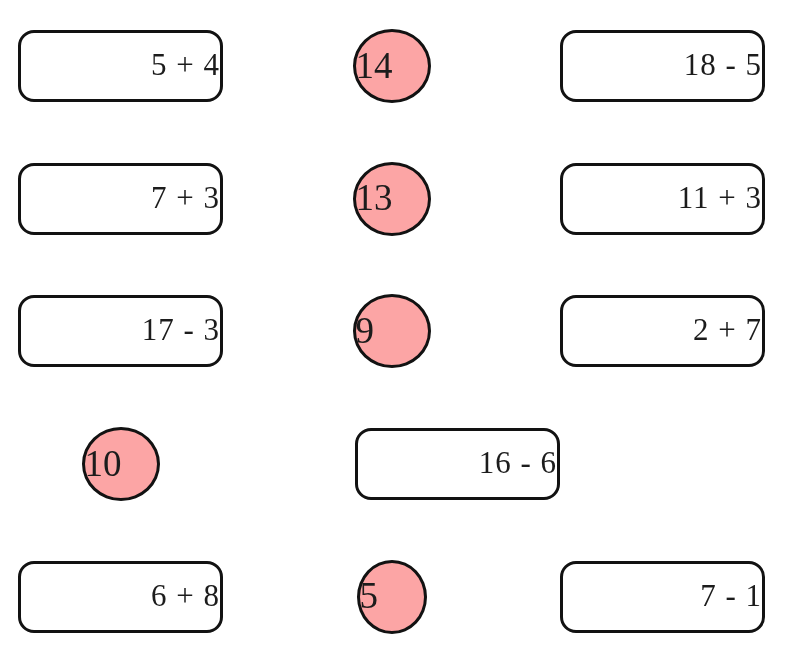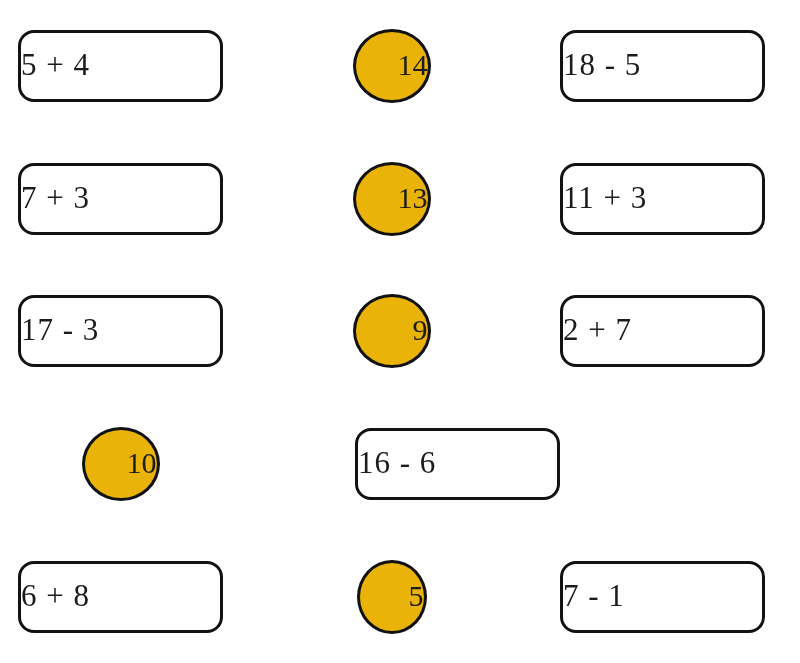--- a/index.html
+++ b/index.html
@@ -32,36 +32,36 @@
   .cell.right { justify-content: flex-end; border-radius: 15px; }
   .expr-box {
     width: 205px;
     height: 72px;
     box-sizing: border-box;
     border: 3.5px solid #121212;
     border-radius: 16px;
     background: #ffffff;
     display: flex;
     align-items: center;
-    justify-content: flex-start;
+    justify-content: flex-end;
     font-size: 31px;
     letter-spacing: 1px;
     cursor: pointer;
   }
   .answer-circle {
     width: 78px;
     height: 74px;
     box-sizing: border-box;
     border: 3.5px solid #121212;
     border-radius: 50%;
-    background: #eab308;
+    background: #fca5a5;
     display: flex;
     align-items: center;
-    justify-content: flex-end;
-    font-size: 30px;
+    justify-content: flex-start;
+    font-size: 37px;
     cursor: pointer;
   }
   .row:nth-child(5) .answer-circle {
     width: 70px;
     height: 74px;
   }
   .expr-box span, .answer-circle span {
     transform: translateY(-1px);
     white-space: nowrap;
   }

